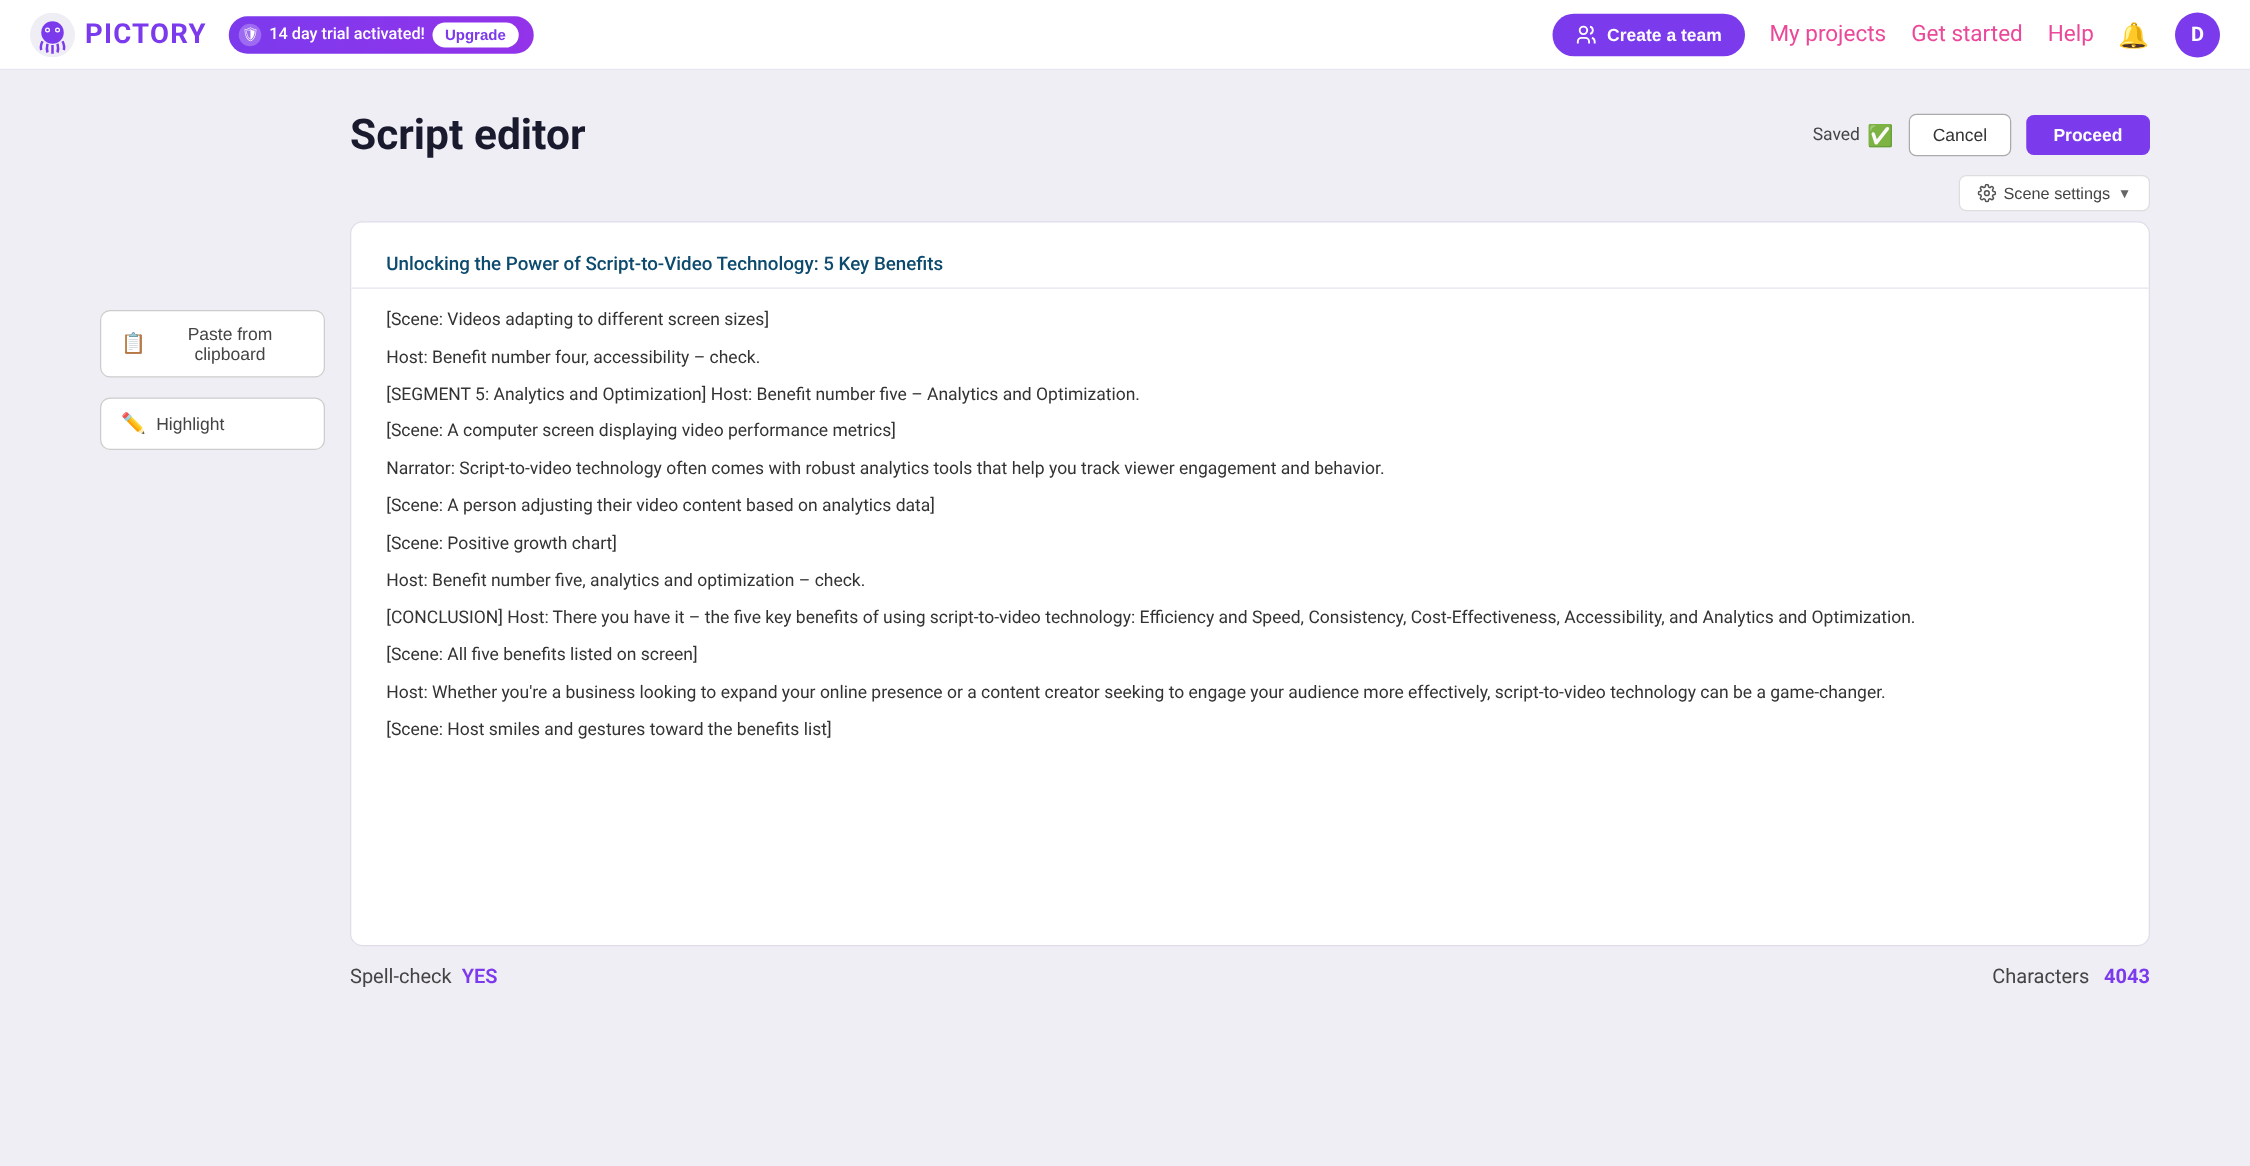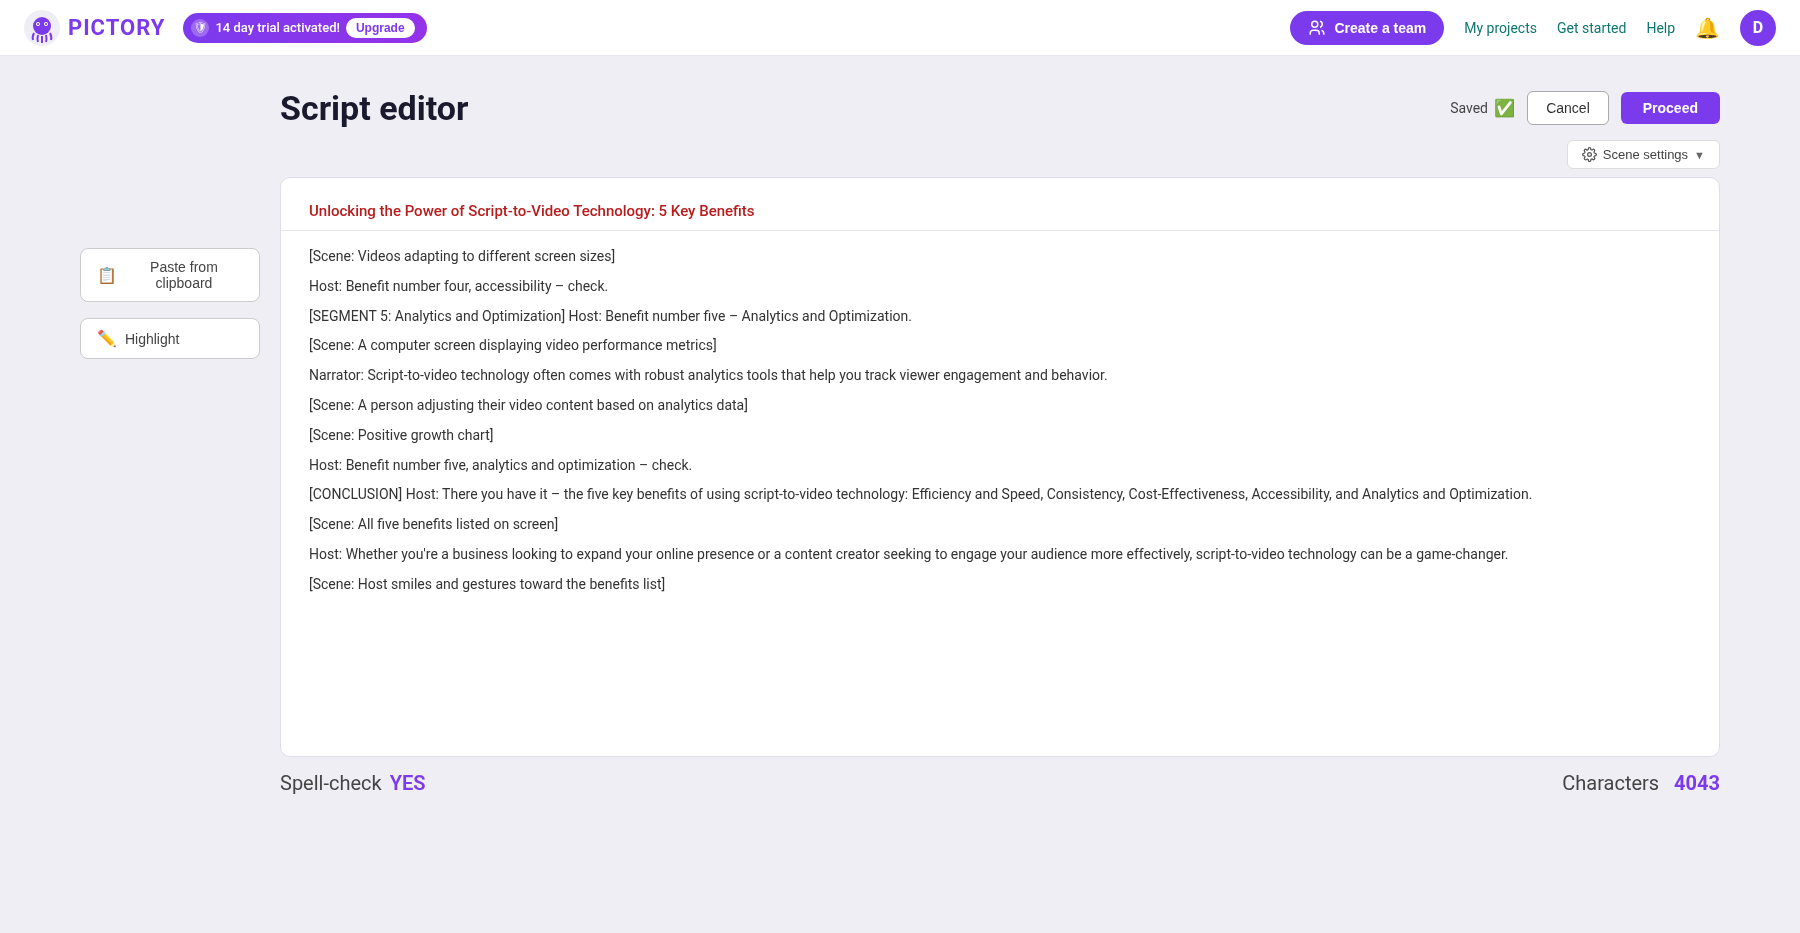--- a/index.html
+++ b/index.html
@@ -83,22 +83,22 @@
       background: #7c3aed;
       color: #fff;
       border: none;
       border-radius: 22px;
       padding: 8px 18px;
       font-size: 14px;
       font-weight: 600;
       cursor: pointer;
     }
     .nav-link {
-      color: #0f766e;
-      font-size: 14px;
+      color: #ec4899;
+      font-size: 18px;
       cursor: pointer;
       text-decoration: none;
     }
     .bell-icon {
       font-size: 20px;
       color: #555;
       cursor: pointer;
     }
     .avatar {
       width: 36px;
@@ -226,21 +226,21 @@
       border-radius: 10px;
       border: 1px solid #e0dcea;
       padding: 24px 28px;
       min-height: 580px;
       position: relative;
       overflow: hidden;
     }
     .script-title {
       font-size: 15px;
       font-weight: 500;
-      color: #b91c1c;
+      color: #0c4a6e;
       margin-bottom: 10px;
       border: none;
       outline: none;
       width: 100%;
     }
     .script-divider {
       border: none;
       border-top: 1px solid #e8e4f0;
       margin: 0 -28px 14px -28px;
     }
@@ -266,21 +266,21 @@
       background: #ccc;
       border-radius: 4px;
     }
 
     
     .bottom-bar {
       display: flex;
       justify-content: space-between;
       align-items: center;
       padding: 14px 0 0 0;
-      font-size: 20px;
+      font-size: 16px;
       color: #444;
     }
     .spell-check-area {
       display: flex;
       align-items: center;
       gap: 8px;
     }
     .yes-link {
       color: #7c3aed;
       font-weight: 600;

